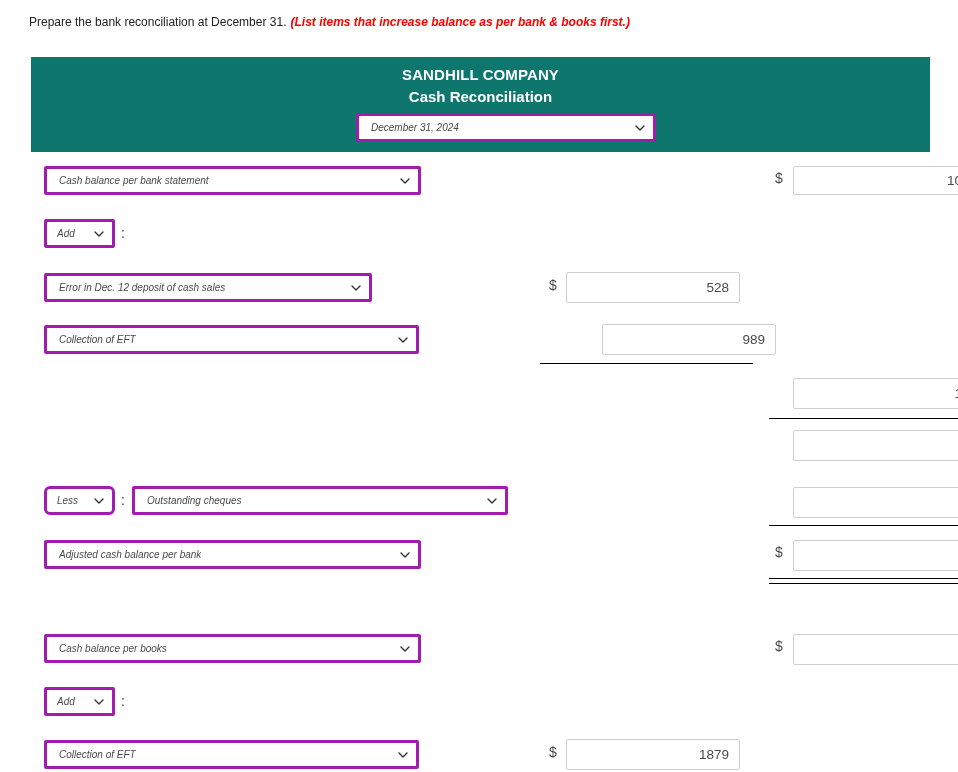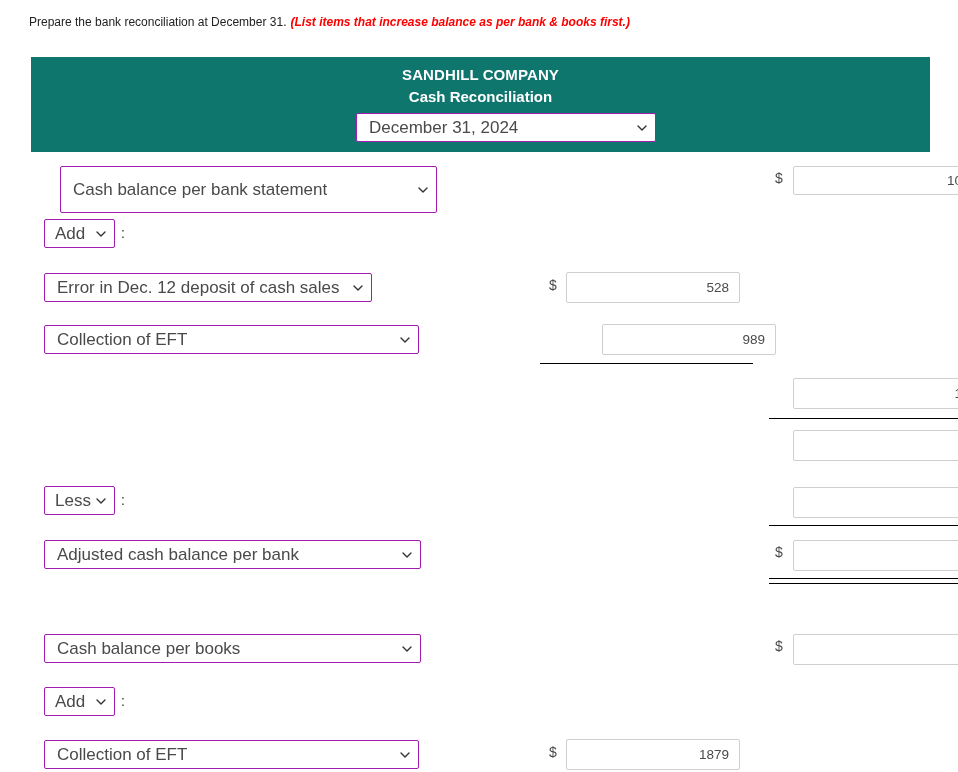--- a/index.html
+++ b/index.html
@@ -74,32 +74,33 @@
     left: 325px;
     top: 56px;
     width: 300px;
     height: 29px;
   }
 
   
   .sel {
     box-sizing: border-box;
     background: #ffffff;
-    border: 1px solid #a21caf;
+    border: 3px solid #a21caf;
     border-radius: 2px;
     font-family: "Liberation Sans", sans-serif;
-    font-size: 17px;
+    font-size: 10px;
     color: #4a4a4a;
     display: flex;
     align-items: center;
     position: absolute;
     padding-left: 12px;
     padding-right: 22px;
     white-space: nowrap;
     overflow: hidden;
+    font-style: italic;
   }
   .sel .caret {
     position: absolute;
     right: 8px;
     top: 50%;
     transform: translateY(-50%);
     width: 10px;
     height: 10px;
     pointer-events: none;
   }
@@ -167,21 +168,21 @@
     <div class="sel date-select">
       <span class="sel-label">December 31, 2024</span>
       <span class="caret">
         <svg viewBox="0 0 10 10" width="10" height="10">
             <path d="M1 3 L5 7 L9 3" stroke="#333" stroke-width="1.4" fill="none" stroke-linecap="round" stroke-linejoin="round"></path>
           </svg>
       </span>
     </div>
   </div>
 
-  <div class="sel" style="left:13px; top:109px; width:377px; height:47px;margin-left:16px;">
+  <div class="sel" style="left:13px; top:109px; width:377px; height:29px;">
     <span class="sel-label">Cash balance per bank statement</span>
     <span class="caret">
       <svg viewBox="0 0 10 10" width="10" height="10">
           <path d="M1 3 L5 7 L9 3" stroke="#333" stroke-width="1.4" fill="none" stroke-linecap="round" stroke-linejoin="round"></path>
         </svg>
     </span>
   </div>
   <div class="dollar" style="left:744px; top:113px;">$</div>
   <div class="amt" style="left:762px; top:109px; width:180px; height:29px;">10</div>
 
@@ -216,29 +217,37 @@
   </div>
   <div class="amt" style="left:535px; top:267px; width:174px; height:31px;margin-left:36px;">989</div>
 
   <div class="rule" style="left:509px; top:306px; width:213px;"></div>
 
   <div class="amt" style="left:762px; top:321px; width:180px; height:31px;">1</div>
   <div class="rule" style="left:738px; top:361px; width:204px;"></div>
 
   <div class="amt" style="left:762px; top:373px; width:180px; height:31px;"></div>
 
-  <div class="sel" style="left:13px; top:429px; width:71px; height:29px; padding-left:10px; padding-right:20px;">
+  <div class="sel" style="left:13px; top:429px; width:71px; height:29px; padding-left:10px; padding-right:20px;border-radius:6px;">
     <span class="sel-label">Less</span>
     <span class="caret">
       <svg viewBox="0 0 10 10" width="10" height="10">
           <path d="M1 3 L5 7 L9 3" stroke="#333" stroke-width="1.4" fill="none" stroke-linecap="round" stroke-linejoin="round"></path>
         </svg>
     </span>
   </div>
   <div class="colon" style="left:90px; top:435px;">:</div>
+  <div class="sel" style="left:101px; top:429px; width:376px; height:29px;">
+    <span class="sel-label">Outstanding cheques</span>
+    <span class="caret">
+      <svg viewBox="0 0 10 10" width="10" height="10">
+          <path d="M1 3 L5 7 L9 3" stroke="#333" stroke-width="1.4" fill="none" stroke-linecap="round" stroke-linejoin="round"></path>
+        </svg>
+    </span>
+  </div>
   <div class="amt" style="left:762px; top:430px; width:180px; height:31px;"></div>
   <div class="rule" style="left:738px; top:468px; width:204px;"></div>
 
   <div class="sel" style="left:13px; top:483px; width:377px; height:29px;">
     <span class="sel-label">Adjusted cash balance per bank</span>
     <span class="caret">
       <svg viewBox="0 0 10 10" width="10" height="10">
           <path d="M1 3 L5 7 L9 3" stroke="#333" stroke-width="1.4" fill="none" stroke-linecap="round" stroke-linejoin="round"></path>
         </svg>
     </span>

